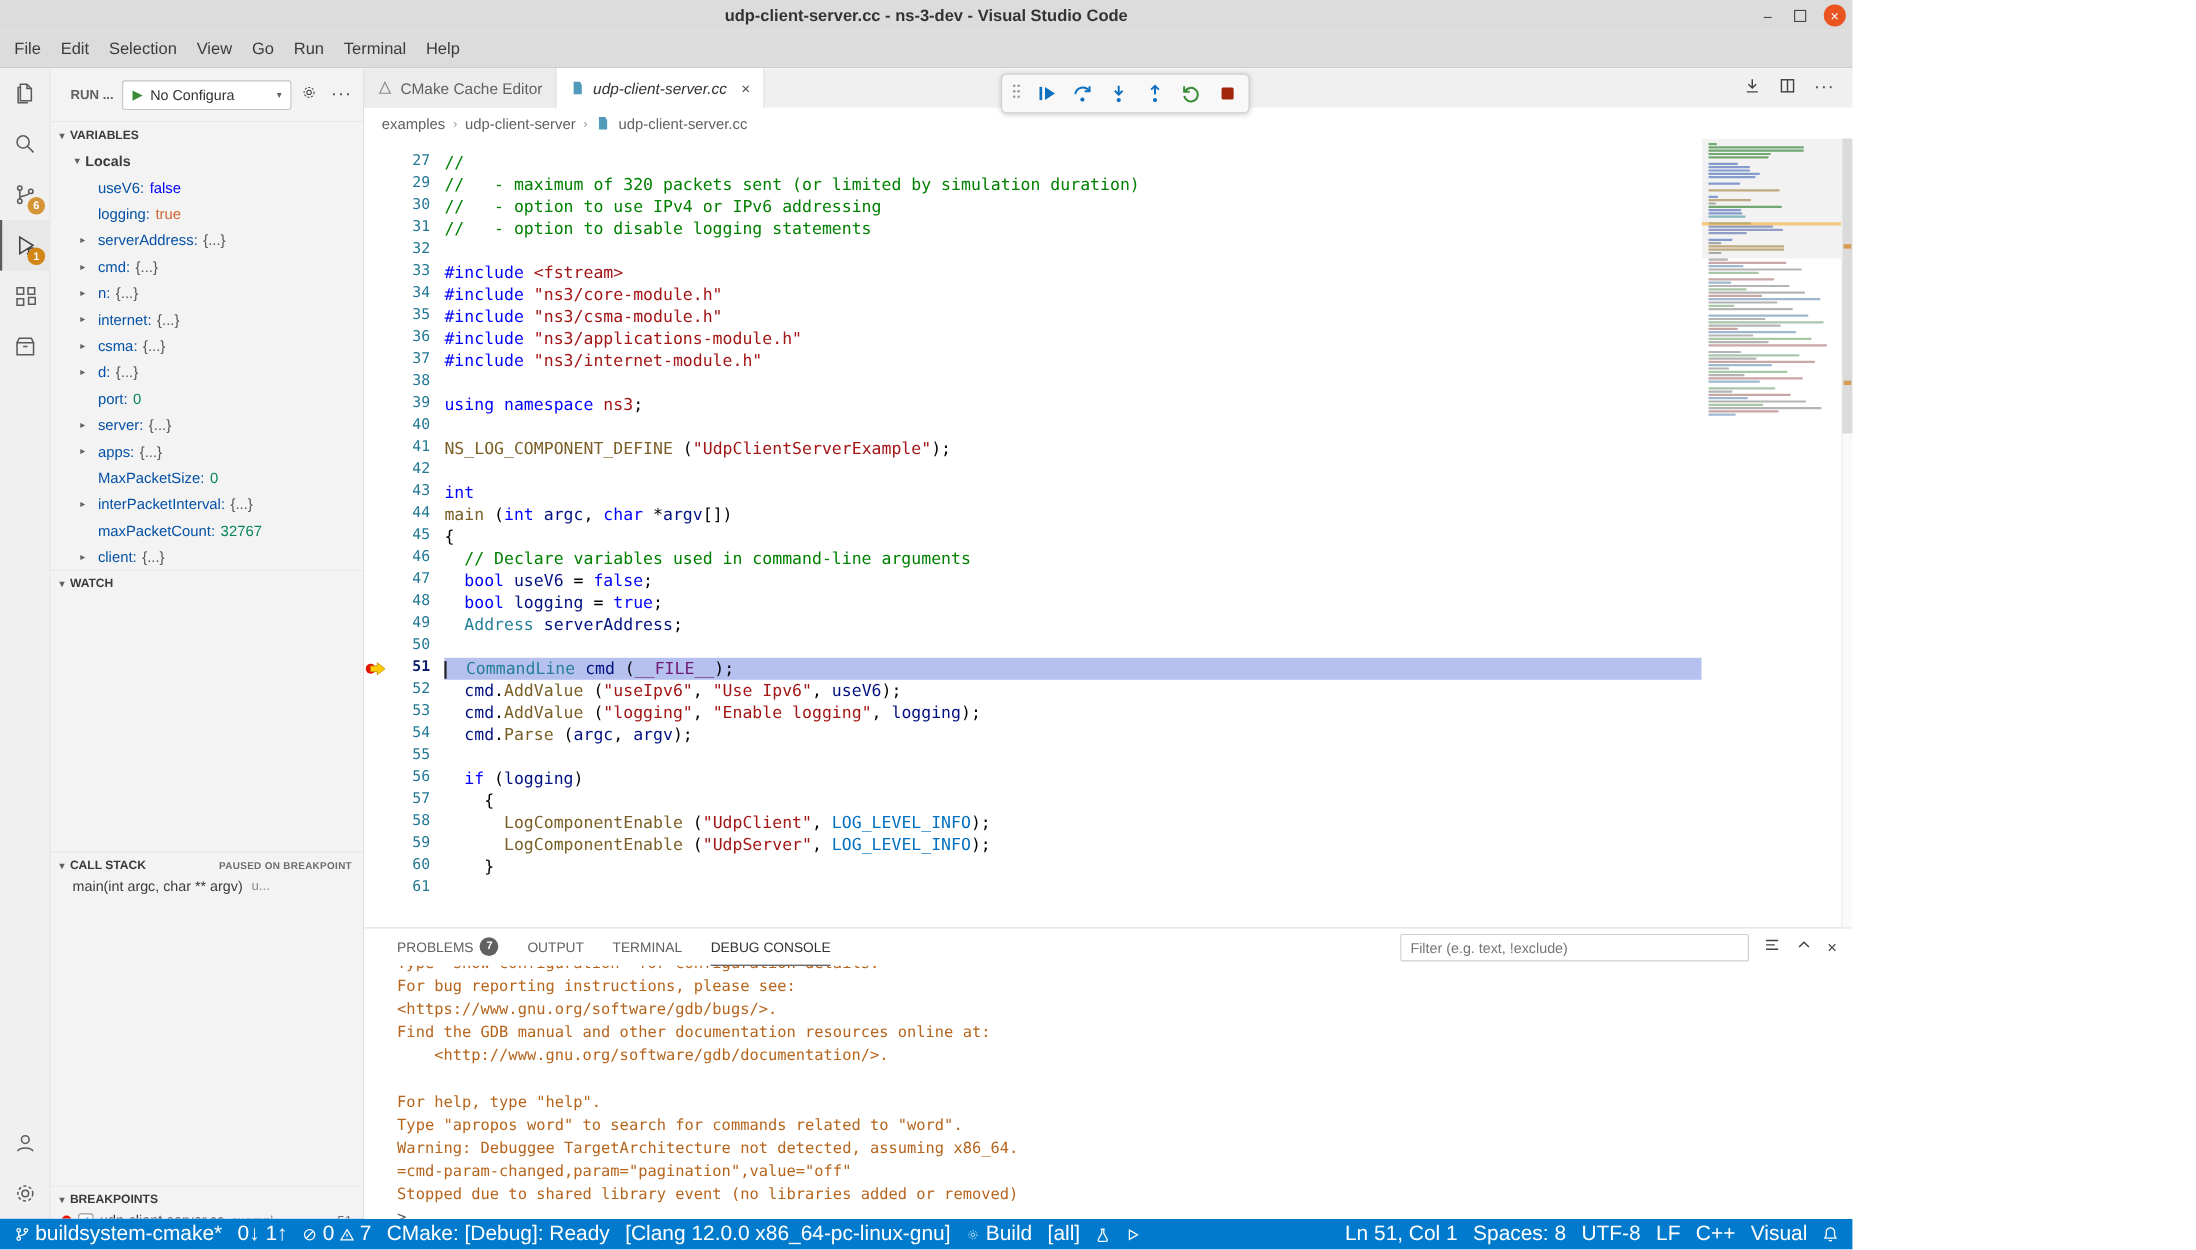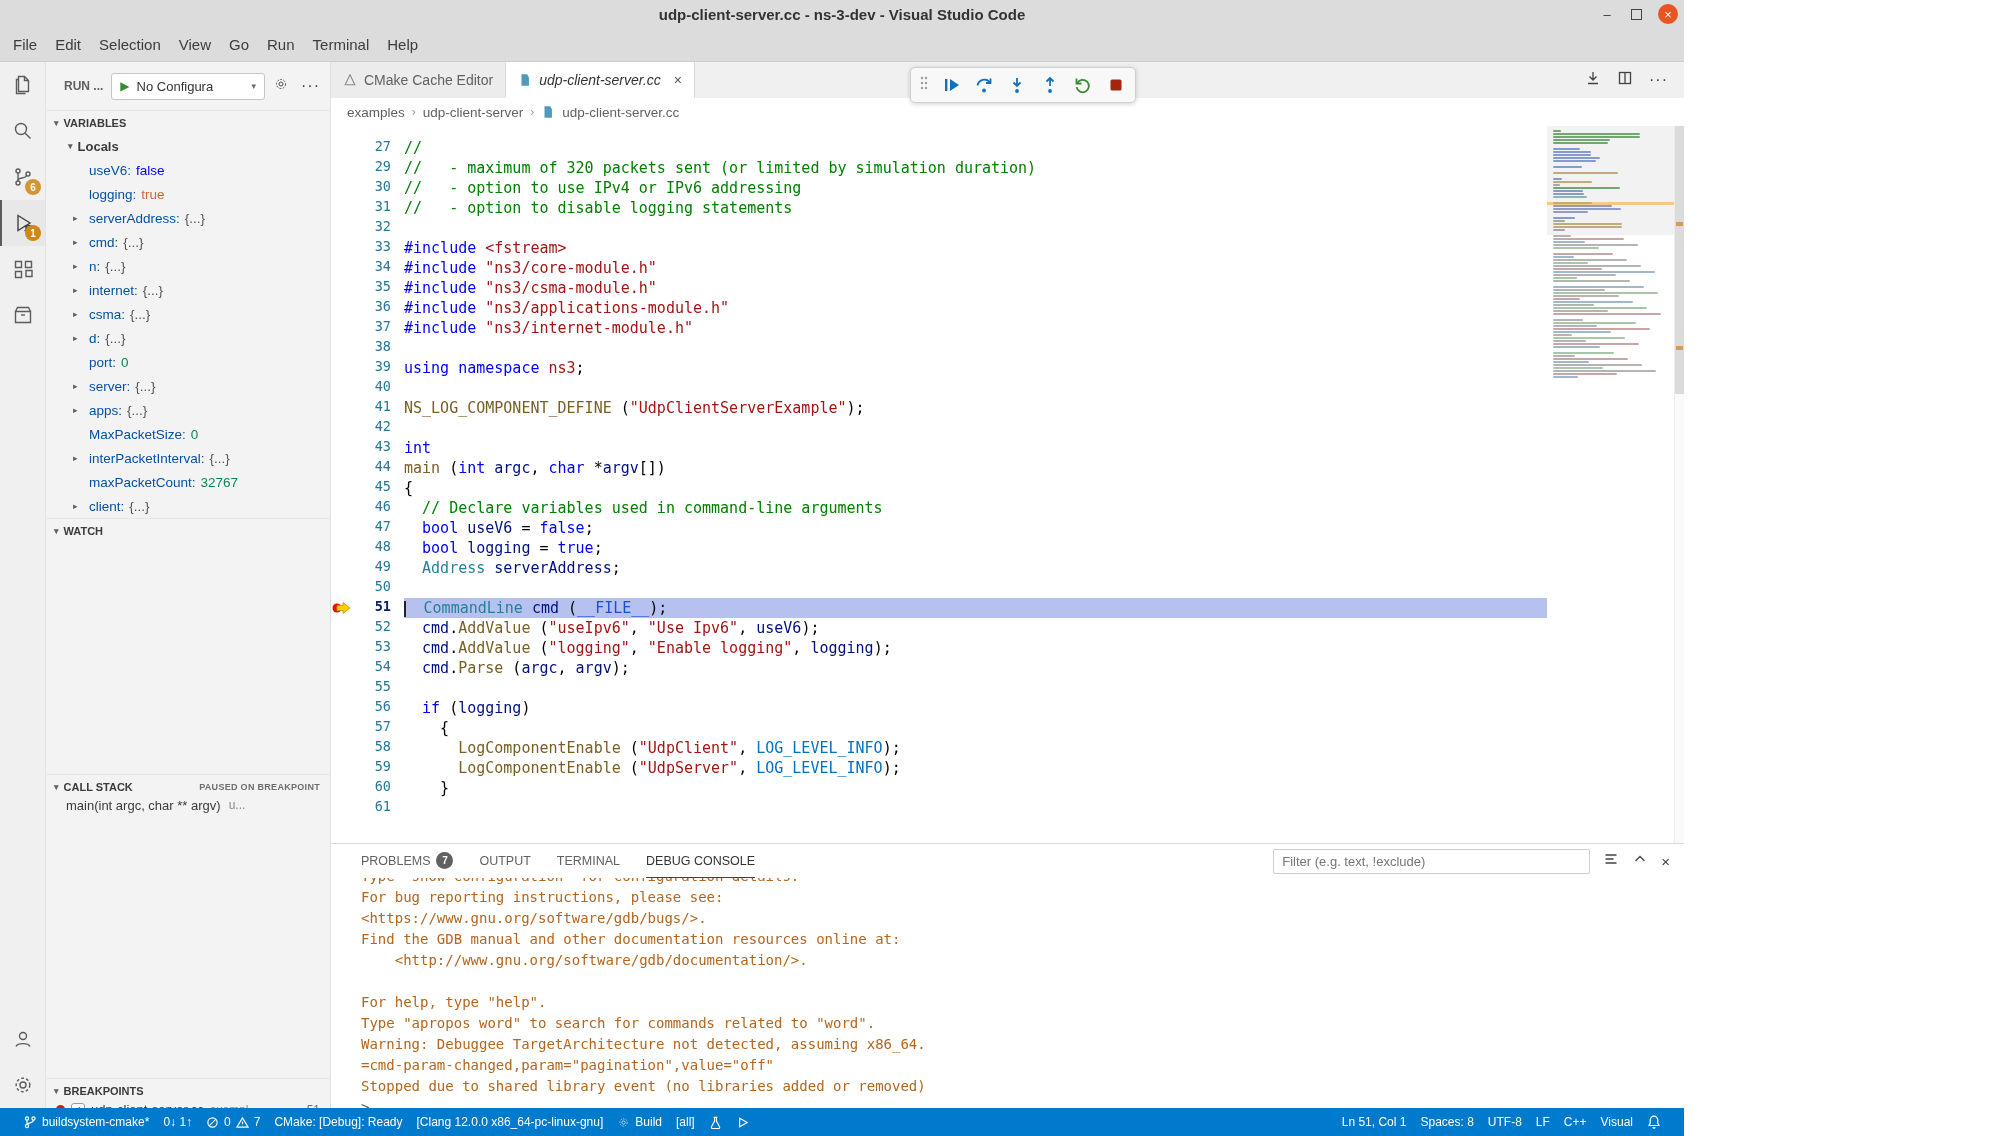--- a/index.html
+++ b/index.html
@@ -86,21 +86,21 @@
   .editor-area{flex:1;display:flex;min-height:0;position:relative}
   .code-scroll{flex:1;padding-top:12px;overflow:hidden;min-width:0}
   .code-row{display:flex;height:20px;align-items:flex-start}
   .ln-margin{width:26px;height:20px;position:relative;flex:none}
   .ln{width:34px;text-align:right;color:#237893;font-family:"DejaVu Sans Mono",monospace;font-size:13.5px;flex:none}
   .code-text{flex:1;margin-left:13px;font-family:"DejaVu Sans Mono",monospace;font-size:15px;line-height:20px;white-space:pre;color:#000;min-width:0}
   .code-row.active .code-text{background:#b6c1f0}
   .code-row.active .ln{color:#0b216f;font-weight:bold}
   .caret{display:inline-block;width:1.5px;height:16px;background:#222;vertical-align:text-bottom}
   .tk-c{color:#008000}.tk-k{color:#0000ff}.tk-s{color:#a31515}.tk-t{color:#267f99}
-  .tk-f{color:#795e26}.tk-v{color:#001080}.tk-m{color:#1d4ed8}
+  .tk-f{color:#795e26}.tk-v{color:#001080}.tk-m{color:#701a75}
   .tk-ns{color:#a31515}.tk-const{color:#0070c1}.tk-p{color:#000}
 
   .minimap{width:127px;flex:none;position:relative;padding:4px 5px 0 6px;overflow:hidden}
   .mm-slider{position:absolute;left:0;right:0;top:0;height:109px;background:rgba(0,0,0,.05)}
   .mm-cur{position:absolute;left:0;right:0;top:76px;height:3px;background:rgba(245,165,35,.55)}
   .mm-bar{height:2px;margin-bottom:1px;border-radius:1px}
   .ov-scroll{width:10px;flex:none;border-left:1px solid #ececec;position:relative;background:#fafafa}
   .ov-thumb{position:absolute;top:0;left:0;right:0;height:268px;background:rgba(110,110,110,.22)}
   .ov-mark{position:absolute;left:1px;right:1px;height:4px;background:rgba(212,130,30,.7)}
 
@@ -112,21 +112,21 @@
   .pbadge{background:#616161;color:#fff;border-radius:9px;min-width:17px;height:17px;font-size:10px;display:flex;align-items:center;justify-content:center;font-weight:bold}
   .panel-right{margin-left:auto;display:flex;align-items:center;gap:13px;color:#424242}
   .filter-input{width:317px;height:25px;border:1px solid #cecece;border-radius:2px;font-size:13px;padding:0 8px;color:#333;font-family:"Liberation Sans",sans-serif}
   .filter-input::placeholder{color:#767676}
   .panel-body{flex:1;overflow:hidden;padding-left:30px;font-family:"DejaVu Sans Mono",monospace;font-size:14px;line-height:21px}
   .con-line{white-space:pre;color:#b5651d;height:21px}
   .con-line:first-child{margin-top:-12px}
   .con-prompt{color:#555;height:21px}
 
   
-  .statusbar{height:28px;background:#007acc;color:#fff;display:flex;align-items:center;font-size:12px;padding:0 16px;flex:none}
+  .statusbar{height:28px;background:#007acc;color:#fff;display:flex;align-items:center;font-size:19px;padding:0 6px;flex:none}
   .sb-item{display:flex;align-items:center;gap:5px;padding:0 7px;height:100%;white-space:nowrap}
   .sb-right{margin-left:auto;display:flex;height:100%}
   .sicon{stroke:#fff;fill:none;stroke-width:1.2}
 </style>
 </head>
 <body>
 
 <div class="app">
 
   <div class="titlebar">

